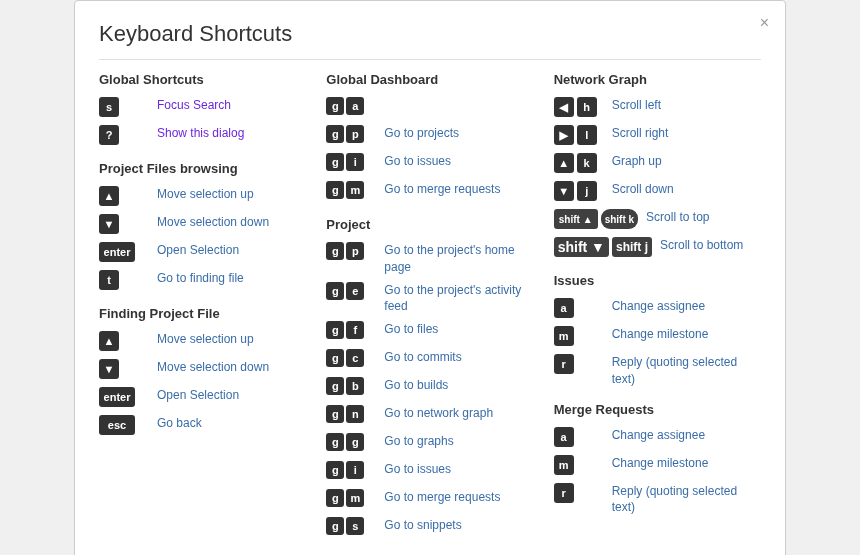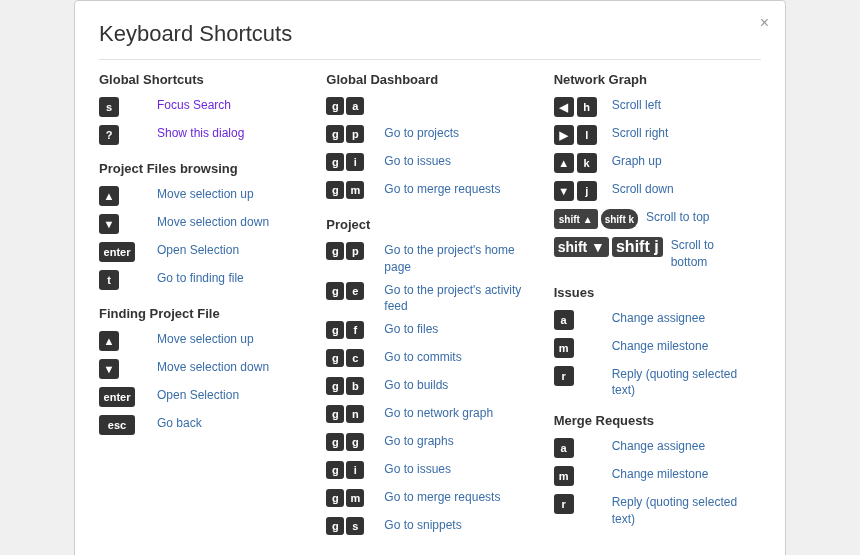--- a/index.html
+++ b/index.html
@@ -328,21 +328,21 @@
       <div class="shortcut-row">
         <div class="keys" style="gap:3px;">
           <span class="key combo-key" style="font-size:10px;min-width:44px;">shift ▲</span>
           <span class="key combo-key" style="min-width:30px;font-size:10px;border-radius:9px;">shift k</span>
         </div>
         <span class="desc blue">Scroll to top</span>
       </div>
       <div class="shortcut-row">
         <div class="keys" style="gap:3px;">
           <span class="key combo-key" style="font-size:14px;min-width:44px;">shift ▼</span>
-          <span class="key combo-key" style="min-width:30px;font-size:16px;">shift j</span>
+          <span class="key combo-key" style="min-width:30px;font-size:12px;">shift j</span>
         </div>
         <span class="desc blue">Scroll to bottom</span>
       </div>
 
       <div class="section-title">Issues</div>
       <div class="shortcut-row">
         <div class="keys">
           <span class="key">a</span>
         </div>
         <span class="desc blue">Change assignee</span>

